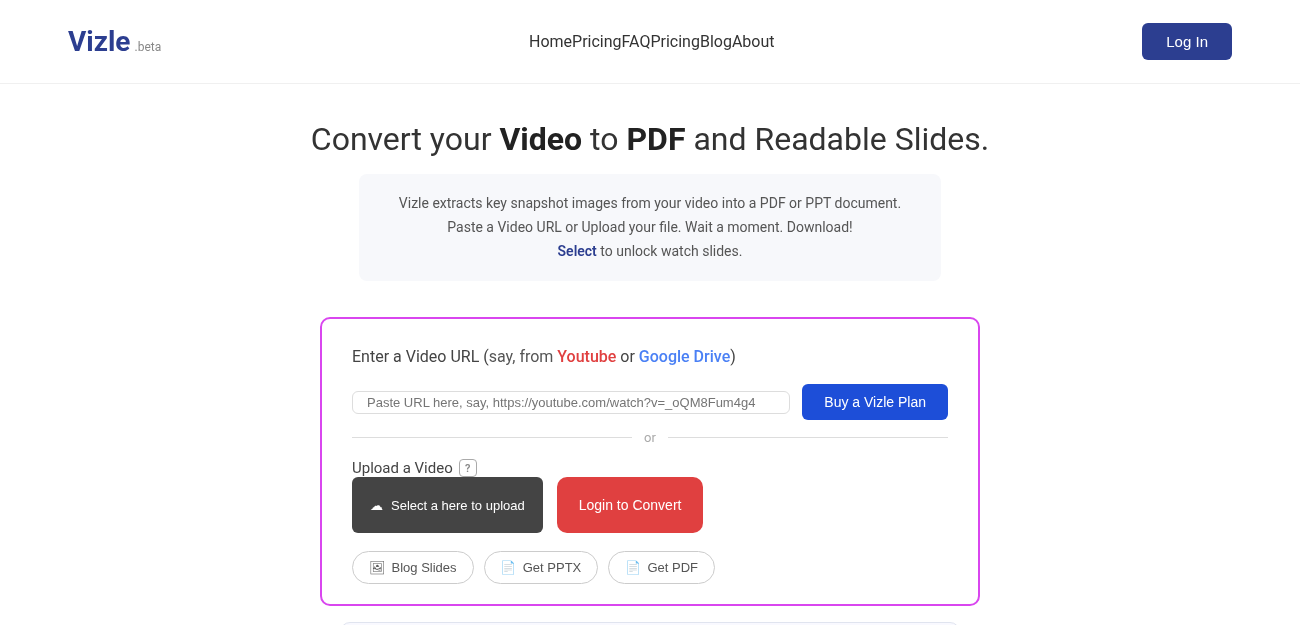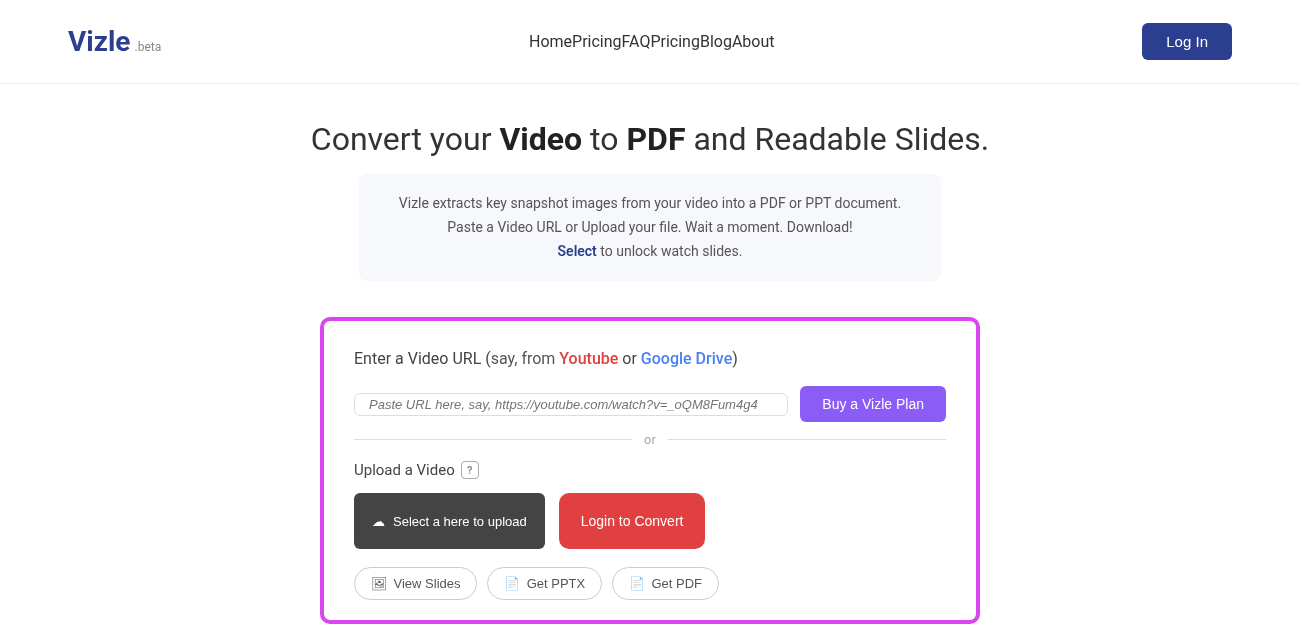--- a/index.html
+++ b/index.html
@@ -75,21 +75,21 @@
       max-width: 620px;
     }
     .hero-desc .login-link {
       color: #2c3e90;
       font-weight: 600;
       text-decoration: none;
       cursor: pointer;
     }
     .main-card {
       background: #fff;
-      border: 4px solid #d946ef;
+      border: 2px solid #d946ef;
       border-radius: 10px;
       max-width: 660px;
       margin: 16px auto;
       padding: 28px 30px 20px;
     }
     .card-title {
       font-size: 16px;
       color: #444;
       margin-bottom: 18px;
     }
@@ -103,24 +103,23 @@
       margin-bottom: 6px;
     }
     .url-input {
       flex: 1;
       border: 1px solid #ddd;
       border-radius: 6px;
       padding: 3px 14px;
       font-size: 13px;
       color: #aaa;
       outline: none;
-      font-style: italic;
     }
     .buy-btn {
-      background: #8b5cf6;
+      background: #1d4ed8;
       color: #fff;
       border: none;
       padding: 10px 22px;
       border-radius: 6px;
       font-size: 14px;
       font-weight: 500;
       cursor: pointer;
       white-space: nowrap;
     }
     .divider-row {
@@ -134,21 +133,20 @@
       height: 1px;
       background: #ddd;
     }
     .divider-or {
       font-size: 13px;
       color: #aaa;
     }
     .upload-section-title {
       font-size: 15px;
       color: #444;
-      margin-bottom: 14px;
       display: flex;
       align-items: center;
       gap: 6px;
     }
     .help-icon {
       display: inline-flex;
       align-items: center;
       justify-content: center;
       width: 18px;
       height: 18px;
@@ -274,21 +272,21 @@
     <button class="select-file-btn">
       <span>☁</span>
       <span>Select a here to upload</span>
     </button>
     <button class="login-convert-btn">Login to Convert</button>
   </div>
 
   <div class="bottom-actions">
     <button class="bottom-btn">
       <span>🖼</span>
-      <span>View Slides</span>
+      <span>Blog Slides</span>
     </button>
     <button class="bottom-btn">
       <span>📄</span>
       <span>Get PPTX</span>
     </button>
     <button class="bottom-btn">
       <span>📄</span>
       <span>Get PDF</span>
     </button>
   </div>

